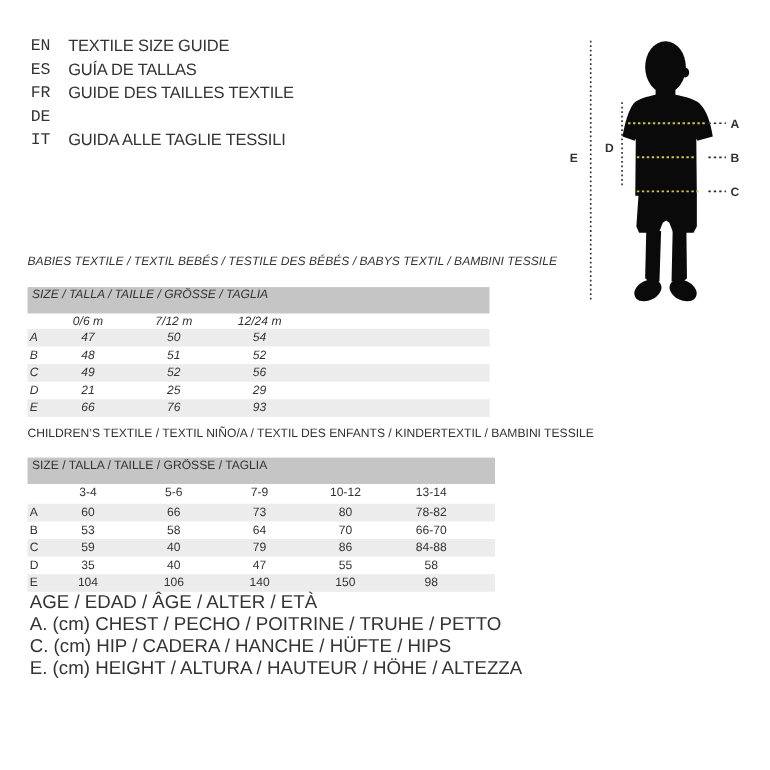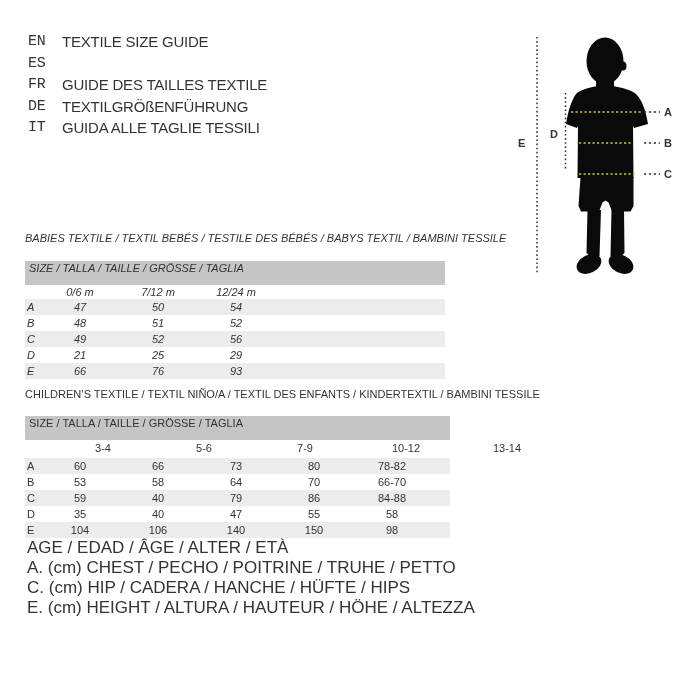--- a/index.html
+++ b/index.html
@@ -26,21 +26,21 @@
   .fig-label{font-size:11px;font-weight:bold;fill:var(--text);font-family:"Liberation Sans",sans-serif;}
 
   
   .table-block{position:absolute;font-size:11px;line-height:13px;}
   .babies{left:25px;top:232px;width:420px;font-style:italic;}
   .children{left:25px;top:388px;width:425px;}
   .table-title{white-space:nowrap;height:13px;}
   .size-bar{background:var(--header-bar-bg);height:24px;line-height:14px;padding-left:4px;margin-top:16px;white-space:nowrap;}
   .children .size-bar{margin-top:15px;}
   .col-headers{display:flex;height:14px;line-height:15px;align-items:center;}
-  .children .col-headers{height:16px;line-height:16px;gap:23px;}
+  .children .col-headers{height:16px;line-height:16px;}
   .rows{width:100%;}
   .children .rows{margin-top:2px;}
   .row{display:flex;height:16px;line-height:16px;align-items:center;}
   .row.stripe{background:var(--row-stripe-bg);}
   .rl{flex:0 0 16px;padding-left:2px;}
   .dc{flex:0 0 78px;text-align:center;}
 
   
   .legend{position:absolute;left:27px;top:538px;font-size:17px;line-height:20px;}
   .legend div{white-space:nowrap;}
@@ -50,28 +50,28 @@
 
 <div class="page">
 
   <div class="lang-list">
     <div class="lang-row">
       <span class="lang-code">EN</span>
       <span class="lang-label">TEXTILE SIZE GUIDE</span>
     </div>
     <div class="lang-row">
       <span class="lang-code">ES</span>
+      <span class="lang-label">GUÍA DE TALLAS</span>
     </div>
     <div class="lang-row">
       <span class="lang-code">FR</span>
       <span class="lang-label">GUIDE DES TAILLES TEXTILE</span>
     </div>
     <div class="lang-row">
       <span class="lang-code">DE</span>
-      <span class="lang-label">TEXTILGRÖßENFÜHRUNG</span>
     </div>
     <div class="lang-row">
       <span class="lang-code">IT</span>
       <span class="lang-label">GUIDA ALLE TAGLIE TESSILI</span>
     </div>
   </div>
 
   <div class="figure-wrap">
     <svg viewBox="505 25 195 260">
 

